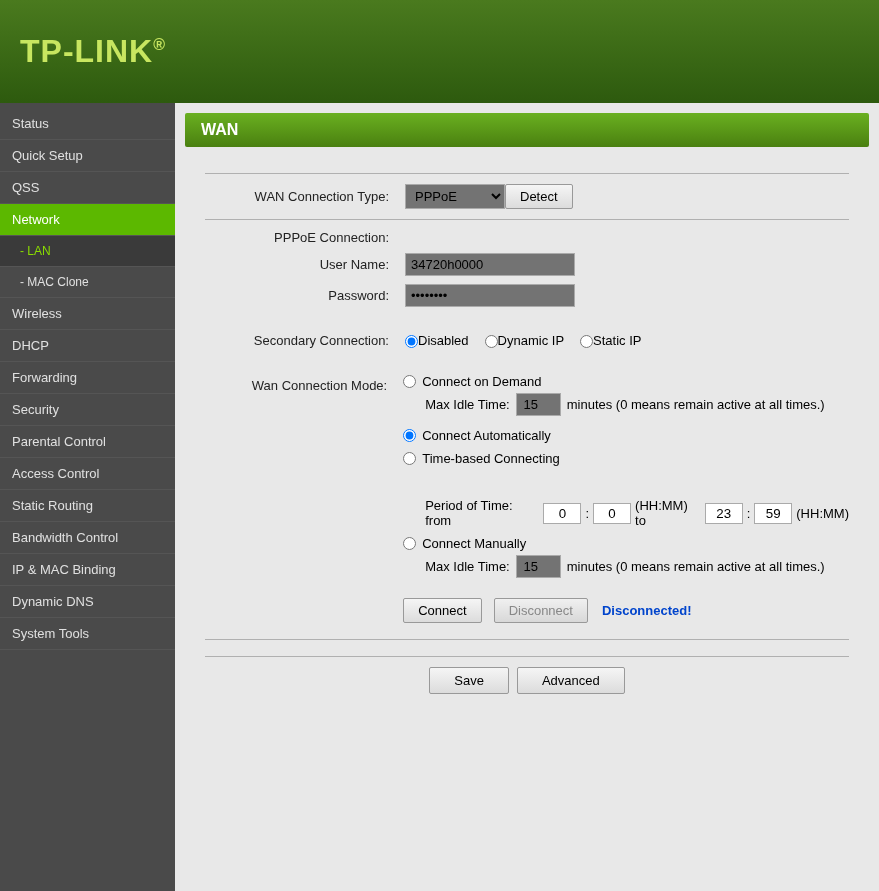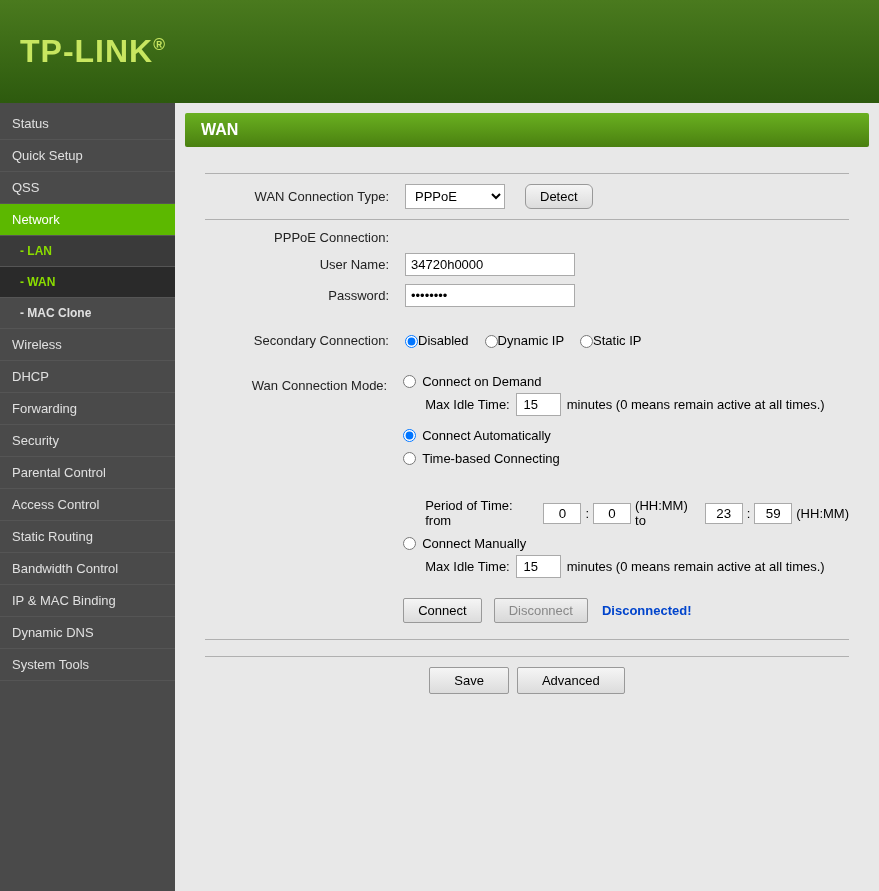--- a/index.html
+++ b/index.html
@@ -43,21 +43,20 @@
       font-size: 13px;
       border-bottom: 1px solid #555;
     }
     .sidebar-item.active {
       background: #5cb800;
       color: white;
     }
     .sidebar-item.sub {
       padding-left: 20px;
       font-size: 12px;
-      font-weight: bold;
     }
     .sidebar-item.sub-active {
       color: #8adc00;
       background: #3a3a3a;
     }
 
     
     .content {
       flex: 1;
       background: #e8e8e8;
@@ -97,21 +96,21 @@
       text-align: right;
       padding-right: 16px;
       color: #222;
       font-size: 13px;
     }
 
     .form-control {
       padding: 3px 5px;
       border: 1px solid #aaa;
       font-size: 13px;
-      background: #ffffff;
+      background: #737373;
     }
 
     select.form-control {
       width: 100px;
     }
 
     input[type="text"].form-control,
     input[type="password"].form-control {
       width: 170px;
     }
@@ -122,21 +121,21 @@
     }
 
     .detect-btn, .connect-btn, .disconnect-btn, .save-btn, .advanced-btn {
       padding: 4px 14px;
       font-size: 13px;
       cursor: pointer;
       border: 1px solid #999;
       background: linear-gradient(to bottom, #f5f5f5, #dcdcdc);
       border-radius: 2px;
     }
-    .detect-btn { margin-left: 20px; border-radius: 6px; }
+    .detect-btn { margin-left: 0; }
 
     .disconnect-btn {
       background: linear-gradient(to bottom, #f0f0f0, #d8d8d8);
       color: #888;
     }
 
     .disconnected-text {
       color: #0044cc;
       font-weight: bold;
       margin-left: 8px;
@@ -250,21 +249,20 @@
 </div>
 
 <div class="main-layout">
 
   <div class="sidebar">
     <div class="sidebar-item">Status</div>
     <div class="sidebar-item">Quick Setup</div>
     <div class="sidebar-item">QSS</div>
     <div class="sidebar-item active">Network</div>
     <div class="sidebar-item sub sub-active">- LAN</div>
-    <div class="sidebar-item sub" style="color:#8adc00; background:#2a2a2a;">- WAN</div>
     <div class="sidebar-item sub">- MAC Clone</div>
     <div class="sidebar-item">Wireless</div>
     <div class="sidebar-item">DHCP</div>
     <div class="sidebar-item">Forwarding</div>
     <div class="sidebar-item">Security</div>
     <div class="sidebar-item">Parental Control</div>
     <div class="sidebar-item">Access Control</div>
     <div class="sidebar-item">Static Routing</div>
     <div class="sidebar-item">Bandwidth Control</div>
     <div class="sidebar-item">IP &amp; MAC Binding</div>

